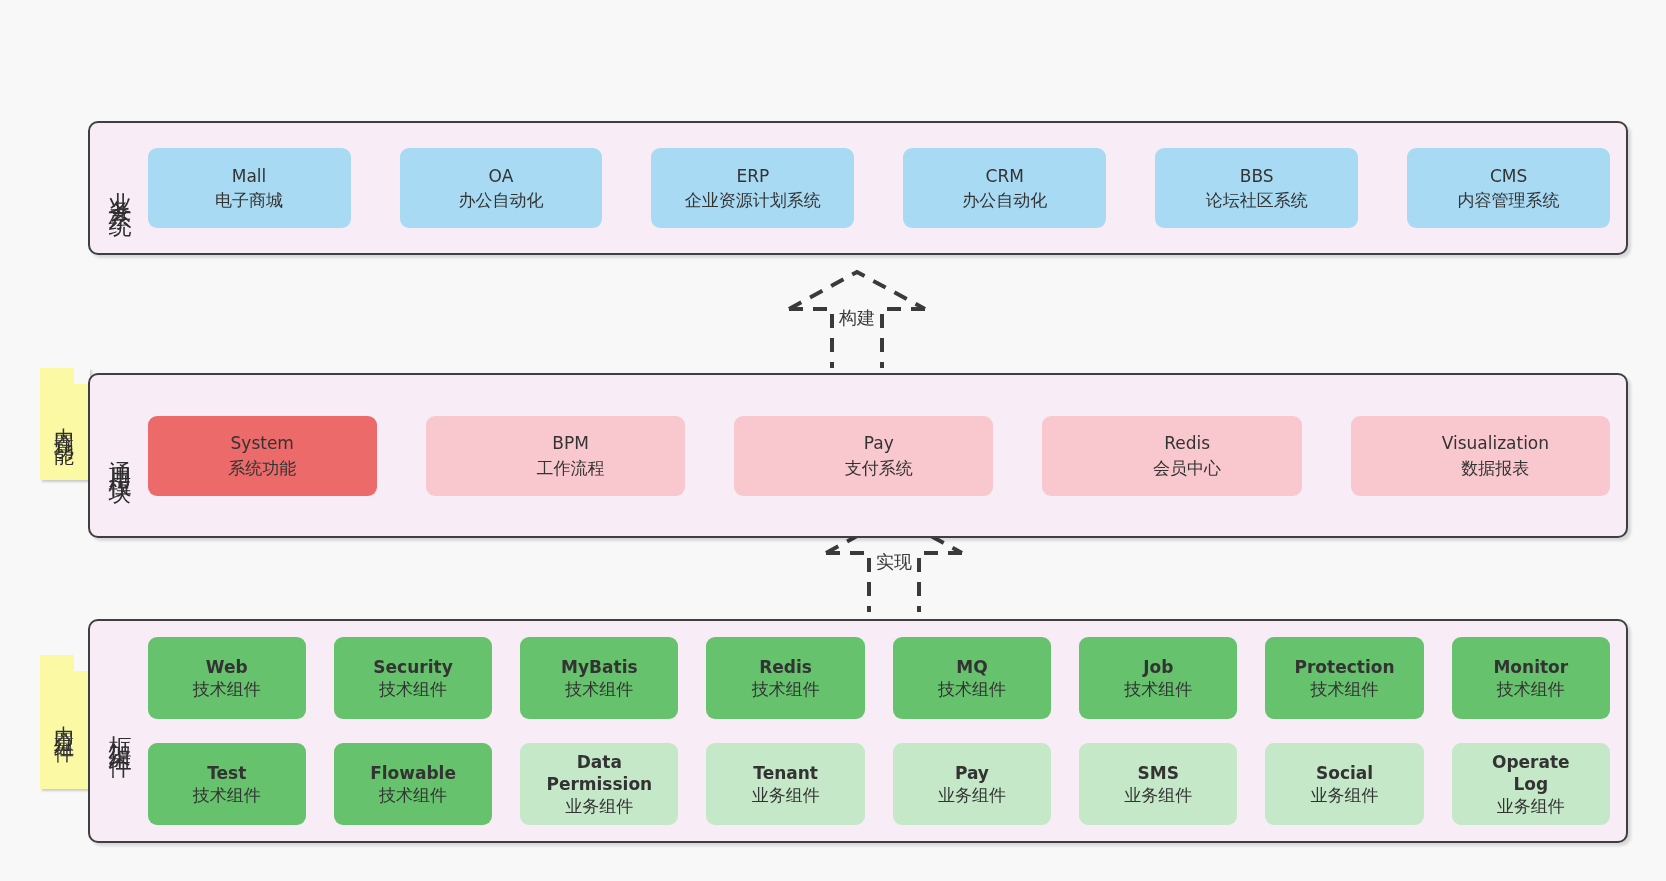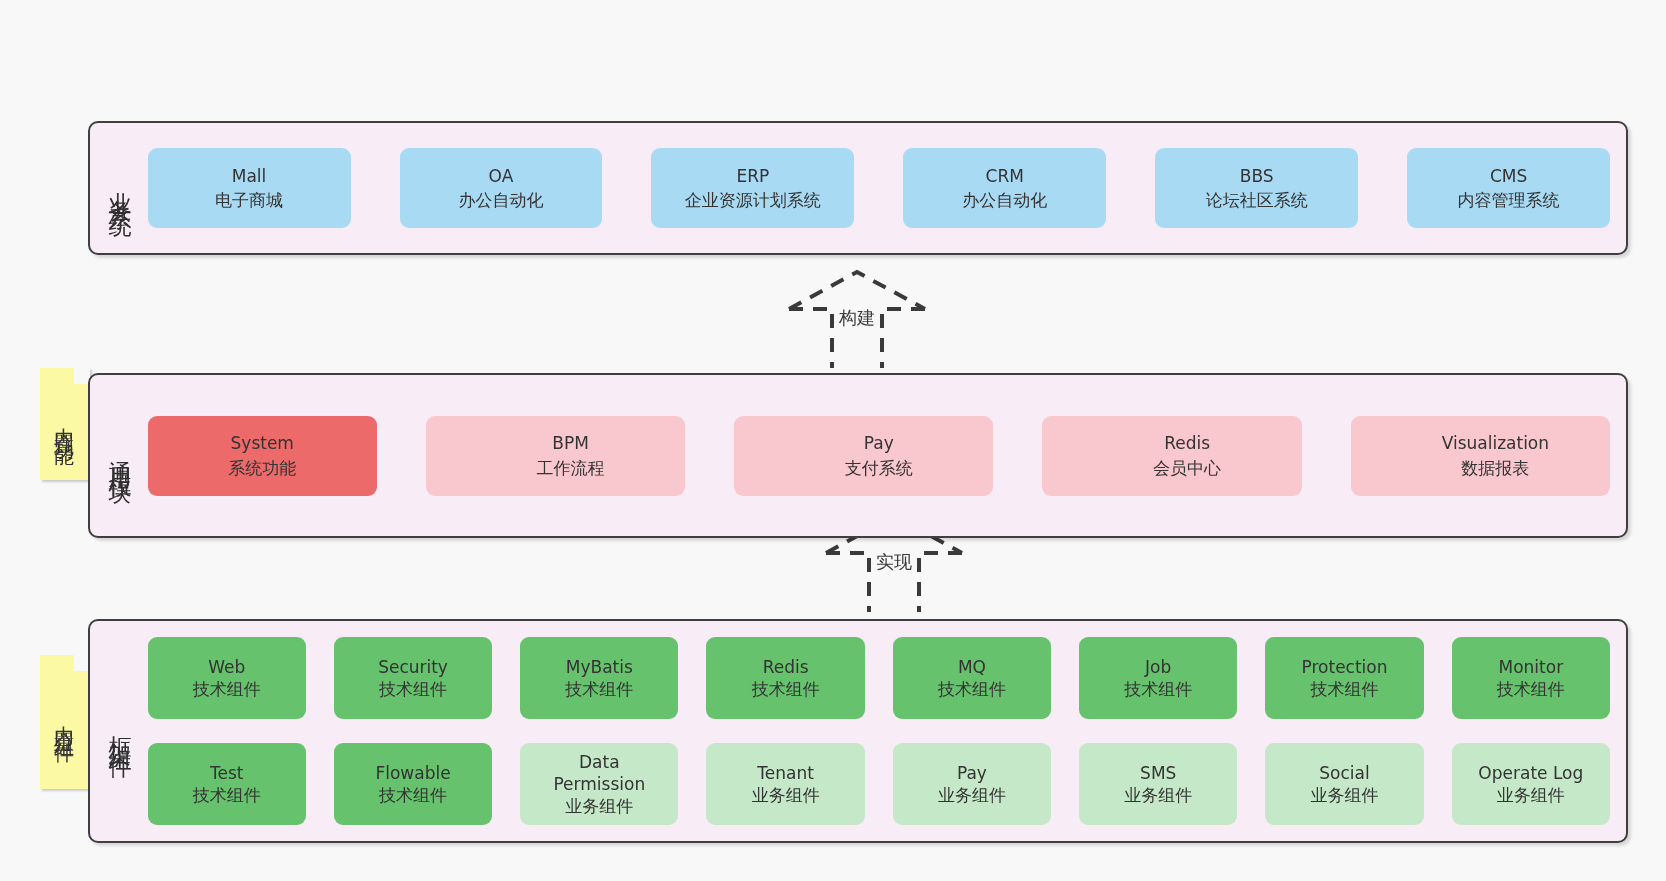--- a/index.html
+++ b/index.html
@@ -32,21 +32,21 @@
   }
   .box-row{flex:1;display:flex;gap:49px;}
   .rows{flex:1;display:flex;flex-direction:column;gap:24px;}
   .rows .box-row{gap:28px;}
   .box{
     flex:1;height:80px;border-radius:9px;
     display:flex;flex-direction:column;align-items:center;justify-content:center;
     text-align:center;font-size:17px;line-height:1.42;padding:2px 6px;
   }
   .rows .box{height:82px;line-height:1.3;}
-  .rows .box-title{max-width:106px;}
+  .rows .box-title{max-width:106px;font-weight:bold;}
   .box[data-variant="blue"]{background:var(--box-blue);}
   .box[data-variant="red"]{background:var(--box-red);}
   .box[data-variant="pink"]{background:var(--box-pink);padding-left:36px;}
   .box[data-variant="green"]{background:var(--box-green);}
   .box[data-variant="green-light"]{background:var(--box-green-light);}
   .box-title{white-space:normal;}
   .sticky{
     position:absolute;left:40px;width:50px;z-index:1;
     background:var(--sticky-yellow);
     box-shadow:2px 2px 2px rgba(0,0,0,.18);

